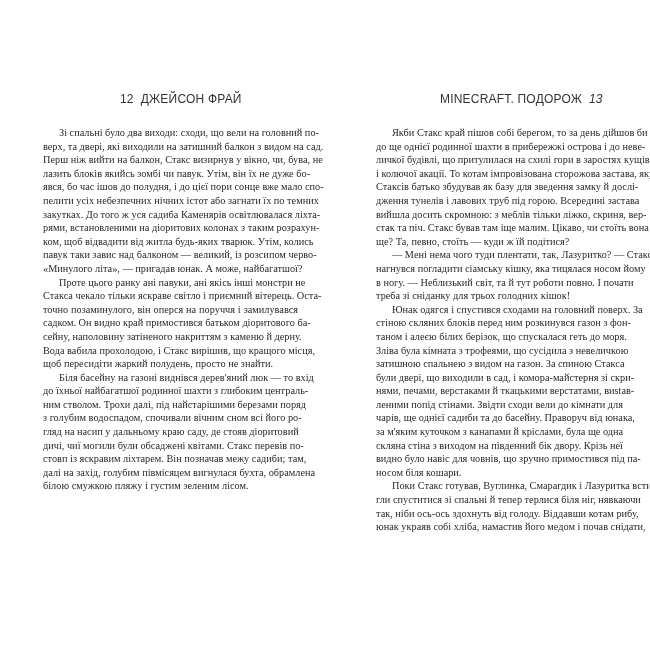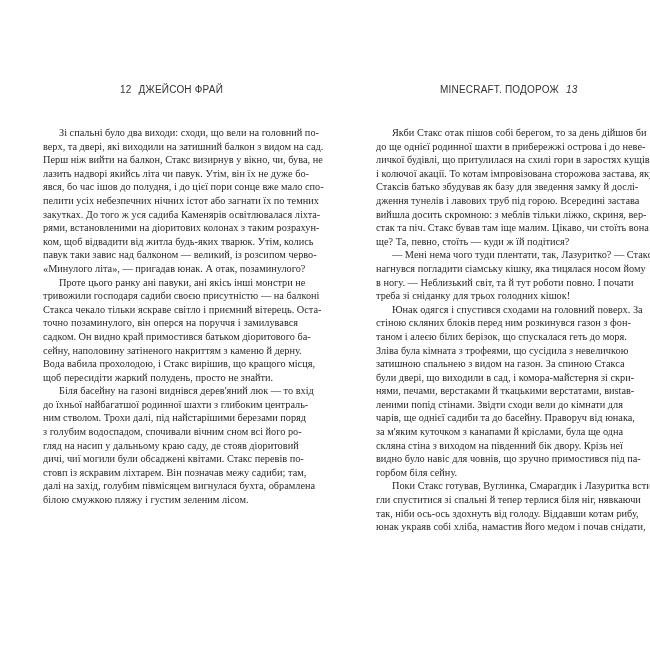--- a/index.html
+++ b/index.html
@@ -5,23 +5,23 @@
     html, body { margin: 0; padding: 0; }
     body {
       width: 650px; height: 650px; background: #ffffff; position: relative; overflow: hidden;
       font-family: "Liberation Serif", "DejaVu Serif", serif; color: #2a2a2a;
     }
     .spread { position: absolute; left: 0; top: 0; width: 650px; height: 650px; }
     .page { position: absolute; top: 0; height: 650px; }
     .page.left { left: 0; width: 325px; }
     .page.right { left: 325px; width: 325px; }
     .running-head {
-      position: absolute; top: 85px;
+      position: absolute; top: 94px;
       font-family: "Liberation Sans", "DejaVu Sans", sans-serif;
-      font-size: 10px; letter-spacing: 0.2px; color: #333; white-space: nowrap;
+      font-size: 12px; letter-spacing: 0.2px; color: #333; white-space: nowrap;
       line-height: 10px;
     }
     .page.left .running-head { left: 120px; }
     .page.right .running-head { left: 115px; }
     .running-head .num { margin: 0 7px 0 0; }
     .page.right .running-head .num { margin: 0 0 0 7px; font-style: italic; }
     .text-block {
       position: absolute; top: 126px;
       font-size: 10.3px; line-height: 13.6px; text-align: justify;
       hyphens: manual;
@@ -39,32 +39,31 @@
 
   <div class="page left">
     <div class="running-head">
       <span class="num">12</span><span>ДЖЕЙСОН ФРАЙ</span>
     </div>
     <div class="text-block" id="left-body">
         <div>
           <span class="line indent">Зі спальні було два виходи: сходи, що вели на головний по-</span>
           <span class="line">верх, та двері, які виходили на затишний балкон з видом на сад.</span>
           <span class="line">Перш ніж вийти на балкон, Стакс визирнув у вікно, чи, бува, не</span>
-          <span class="line">лазить надворі якийсь літа чи павук. Утім, він їх не дуже бо-</span>
+          <span class="line">лазить блоків якийсь зомбі чи павук. Утім, він їх не дуже бо-</span>
           <span class="line">явся, бо час ішов до полудня, і до цієї пори сонце вже мало спо-</span>
           <span class="line">пелити усіх небезпечних нічних істот або загнати їх по темних</span>
           <span class="line">закутках. До того ж уся садиба Каменярів освітлювалася ліхта-</span>
           <span class="line">рями, встановленими на діоритових колонах з таким розрахун-</span>
           <span class="line">ком, щоб відвадити від житла будь-яких тварюк. Утім, колись</span>
           <span class="line">павук таки завис над балконом — великий, із розсипом черво-</span>
-          <span class="line last">«Минулого літа», — пригадав юнак. А отак, позаминулого?</span>
+          <span class="line last">«Минулого літа», — пригадав юнак. А може, найбагатшої?</span>
         </div>
         <div>
           <span class="line indent">Проте цього ранку ані павуки, ані якісь інші монстри не</span>
-          <span class="line">тривожили господаря садиби своєю присутністю — на балконі</span>
           <span class="line">Стакса чекало тільки яскраве світло і приємний вітерець. Оста-</span>
           <span class="line">точно позаминулого, він оперся на поруччя і замилувався</span>
           <span class="line">садком. Он видно край примостився батьком діоритового ба-</span>
           <span class="line">сейну, наполовину затіненого накриттям з каменю й дерну.</span>
           <span class="line">Вода вабила прохолодою, і Стакс вирішив, що кращого місця,</span>
           <span class="line last">щоб пересидіти жаркий полудень, просто не знайти.</span>
         </div>
         <div>
           <span class="line indent">Біля басейну на газоні виднівся дерев'яний люк — то вхід</span>
           <span class="line">до їхньої найбагатшої родинної шахти з глибоким централь-</span>
@@ -78,21 +77,21 @@
         </div>
       </div>
   </div>
 
   <div class="page right">
     <div class="running-head" style="left:115px;">
       <span>MINECRAFT. ПОДОРОЖ</span><span class="num">13</span>
     </div>
     <div class="text-block" id="right-body">
         <div>
-          <span class="line indent">Якби Стакс отак пішов собі берегом, то за день дійшов би</span>
+          <span class="line indent">Якби Стакс край пішов собі берегом, то за день дійшов би</span>
           <span class="line">до ще однієї родинної шахти в прибережжі острова і до неве-</span>
           <span class="line">личкої будівлі, що притулилася на схилі гори в заростях кущів</span>
           <span class="line">і колючої акації. То котам імпровізована сторожова застава, яку</span>
           <span class="line">Стаксів батько збудував як базу для зведення замку й дослі-</span>
           <span class="line">дження тунелів і лавових труб під горою. Всередині застава</span>
           <span class="line">вийшла досить скромною: з меблів тільки ліжко, скриня, вер-</span>
           <span class="line">стак та піч. Стакс бував там іще малим. Цікаво, чи стоїть вона</span>
           <span class="line last">ще? Та, певно, стоїть — куди ж їй подітися?</span>
         </div>
         <div>
@@ -107,21 +106,21 @@
           <span class="line">таном і алеєю білих берізок, що спускалася геть до моря.</span>
           <span class="line">Зліва була кімната з трофеями, що сусідила з невеличкою</span>
           <span class="line">затишною спальнею з видом на газон. За спиною Стакса</span>
           <span class="line">були двері, що виходили в сад, і комора-майстерня зі скри-</span>
           <span class="line">нями, печами, верстаками й ткацькими верстатами, виstав-</span>
           <span class="line">леними попід стінами. Звідти сходи вели до кімнати для</span>
           <span class="line">чарів, ще однієї садиби та до басейну. Праворуч від юнака,</span>
           <span class="line">за м'яким куточком з канапами й кріслами, була ще одна</span>
           <span class="line">скляна стіна з виходом на південний бік двору. Крізь неї</span>
           <span class="line">видно було навіс для човнів, що зручно примостився під па-</span>
-          <span class="line last">горбом біля сейну.</span>
+          <span class="line last">носом біля кошари.</span>
         </div>
         <div>
           <span class="line indent">Поки Стакс готував, Вуглинка, Смарагдик і Лазуритка всти-</span>
           <span class="line">гли спуститися зі спальні й тепер терлися біля ніг, нявкаючи</span>
           <span class="line">так, ніби ось-ось здохнуть від голоду. Віддавши котам рибу,</span>
           <span class="line last">юнак украяв собі хліба, намастив його медом і почав снідати,</span>
         </div>
       </div>
   </div>
 

